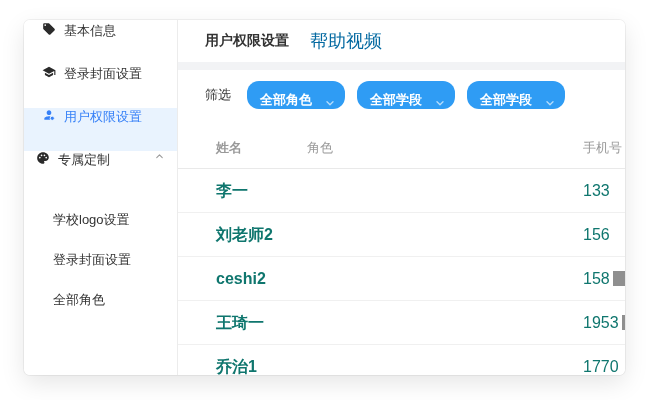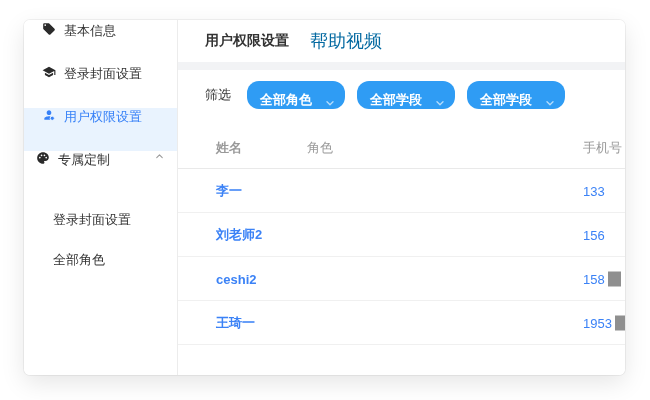--- a/index.html
+++ b/index.html
@@ -40,21 +40,21 @@
   .dropdown{width:98px;height:28px;background:#2f9cf4;border-radius:12px;
     color:#fff;display:flex;align-items:flex-end;justify-content:space-between;
     padding:0 9px 0 13px;font-size:13px;font-weight:bold;box-sizing:border-box;
     margin-right:12px;cursor:pointer;}
   .dropdown .dchev{display:flex;align-items:center;opacity:.85;}
   
   .table{margin-top:19px;}
   .thead{position:relative;height:40px;border-bottom:1px solid #e9e9e9;
     font-size:13px;color:#999;}
   .trow{position:relative;height:43px;border-bottom:1px solid #f0f0f0;
-    font-size:13px;color:#3b82f6;}
+    font-size:16px;color:#0f766e;}
   .cell{position:absolute;top:50%;transform:translateY(-50%);white-space:nowrap;}
   .c-name{left:38px;font-weight:bold;}
   .c-role{left:129px;text-align:right;}
   .c-phone{left:405px;display:flex;align-items:center;gap:3px;}
   .redact{width:13px;height:15px;background:#8f8f8f;flex-shrink:0;}
 </style>
 </head>
 <body>
 
 <div class="window">
@@ -99,20 +99,23 @@
       <span>专属定制</span>
       <span class="chev-up">
         <svg width="11" height="11" viewBox="0 0 24 24" fill="none" stroke="currentColor" stroke-width="2.4" stroke-linecap="round" stroke-linejoin="round">
             <polyline points="6 14.5 12 8.5 18 14.5"></polyline>
           </svg>
       </span>
     </div>
 
     <div class="side-sub">
       <div class="side-sub-item">
+        <span>学校logo设置</span>
+      </div>
+      <div class="side-sub-item">
         <span>登录封面设置</span>
       </div>
       <div class="side-sub-item">
         <span>全部角色</span>
       </div>
     </div>
   </aside>
 
   <div class="main">
 
@@ -193,17 +196,25 @@
 
         <div class="trow">
           <span class="cell c-name">王琦一</span>
           <span class="cell c-role"></span>
           <span class="cell c-phone">
             <span>1953</span>
             <span class="redact"></span>
           </span>
         </div>
 
+        <div class="trow">
+          <span class="cell c-name">乔治1</span>
+          <span class="cell c-role"></span>
+          <span class="cell c-phone">
+            <span>1770</span>
+
+          </span>
+        </div>
 
       </div>
     </div>
   </div>
 </div>
 
 </body></html>

